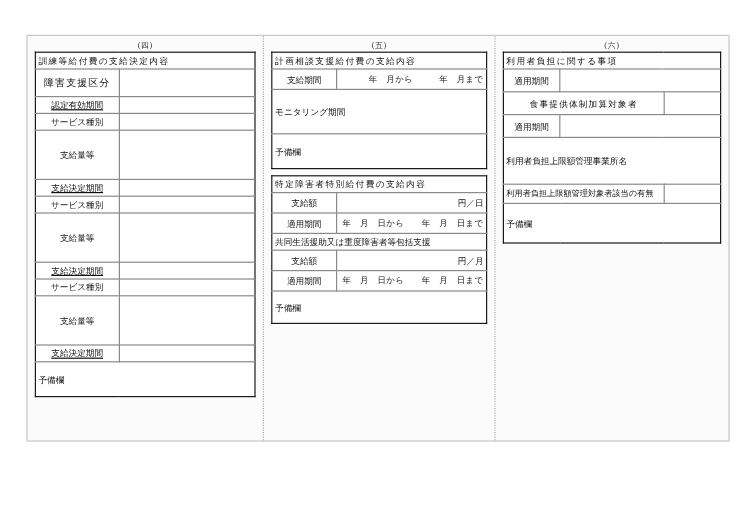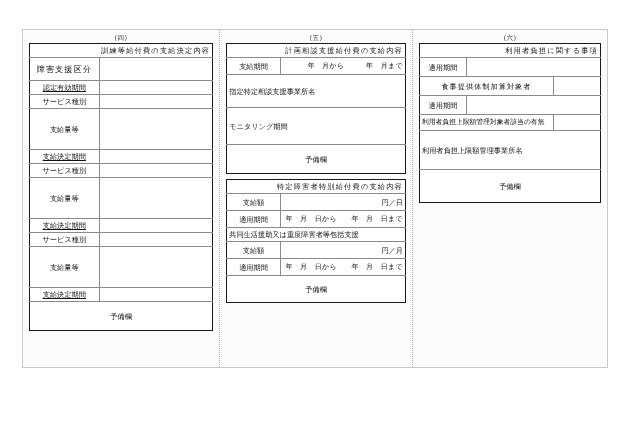--- a/index.html
+++ b/index.html
@@ -51,26 +51,26 @@
     line-height:9px;
     padding:1px 2px;
     color:#111;
     vertical-align:middle;
     height:11px;
     overflow:hidden;
     white-space:nowrap;
   }
   
   table.frm.outer > tbody > tr:first-child > td{border-top:1.4px solid #1a1a1a;}
-  table.frm.outer > tbody > tr:last-child > td{border-bottom:1.4px solid #1a1a1a;text-align:center;}
+  table.frm.outer > tbody > tr:last-child > td{border-bottom:1.4px solid #1a1a1a;}
   table.frm.outer > tbody > tr > td:first-child{border-left:1.4px solid #1a1a1a;}
   table.frm.outer > tbody > tr > td:last-child{border-right:1.4px solid #1a1a1a;}
 
   td.hdr{
-    text-align:right;
+    text-align:left;
     font-size:8.3px;
     letter-spacing:1.2px;
     height:18px;
     padding:2px;
   }
   td.lbl{text-align:center;}
   td.lbl-l{text-align:left;padding-left:3px;}
   td.lbl-sm{text-align:center;font-size:6.6px;letter-spacing:0;text-decoration:underline;}
   td.val{}
   td.val-r{text-align:right;padding-right:6px;}
@@ -165,23 +165,20 @@
         <tr>
           <td class="hdr" colspan="2">計画相談支援給付費の支給内容</td>
         </tr>
         <tr>
           <td class="lbl" style="height:14px">支給期間</td>
           <td class="val">
             <span class="date-line">年　月から　　　年　月まで</span>
           </td>
         </tr>
         <tr>
-          <td class="topleft" colspan="2" style="height:30px">指定特定相談支援事業所名</td>
-        </tr>
-        <tr>
           <td class="topleft" colspan="2" style="height:34px">モニタリング期間</td>
         </tr>
         <tr>
           <td class="topleft" colspan="2" style="height:26px">予備欄</td>
         </tr>
       </tbody>
     </table>
 
     <div class="gap"></div>
 
@@ -243,26 +240,26 @@
         </tr>
         <tr>
           <td class="ctr-wide" colspan="2" style="height:16px;border-top:1.4px solid #1a1a1a">食事提供体制加算対象者</td>
           <td class="val" style="border-top:1.4px solid #1a1a1a"></td>
         </tr>
         <tr>
           <td class="lbl" style="height:16px">適用期間</td>
           <td class="val" colspan="2"></td>
         </tr>
         <tr>
+          <td class="topleft" colspan="3" style="height:36px">利用者負担上限額管理事業所名</td>
+        </tr>
+        <tr>
           <td class="lbl-l" colspan="2" style="height:13px;font-size:6.8px;border-top:1.4px solid #1a1a1a">利用者負担上限額管理対象者該当の有無</td>
           <td class="val" style="border-top:1.4px solid #1a1a1a"></td>
         </tr>
         <tr>
-          <td class="topleft" colspan="3" style="height:36px">利用者負担上限額管理事業所名</td>
-        </tr>
-        <tr>
           <td class="topleft" colspan="3" style="height:30px;border-top:1.4px solid #1a1a1a">予備欄</td>
         </tr>
       </tbody>
     </table>
   </div>
 
 </div>
 
 </body></html>

